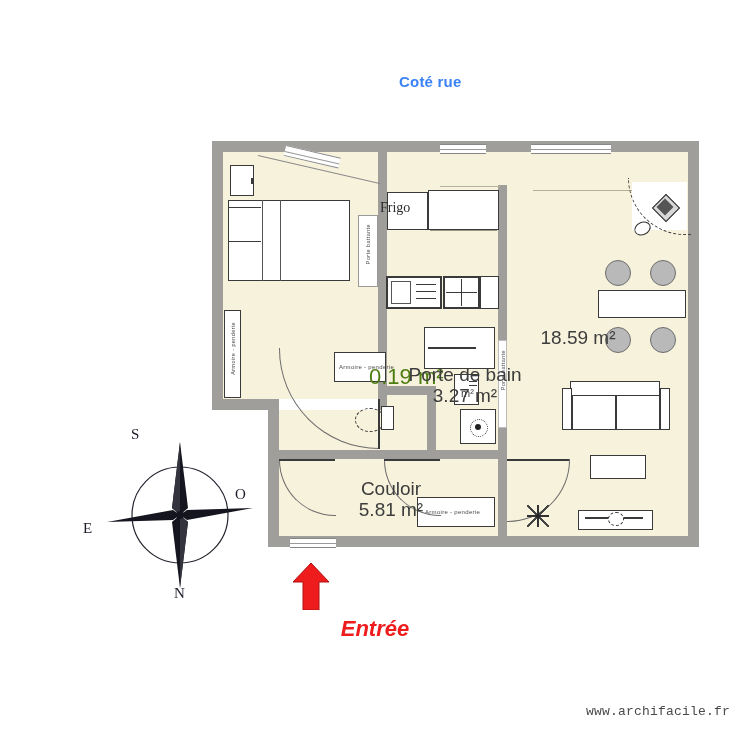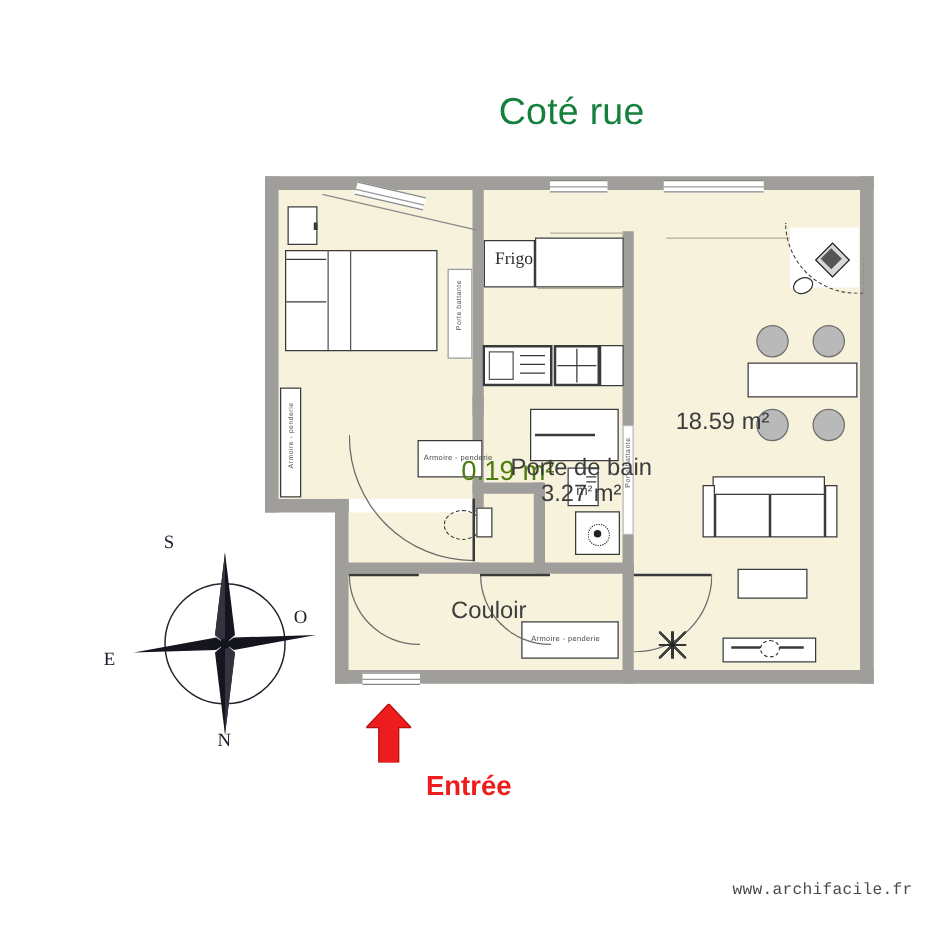--- a/index.html
+++ b/index.html
@@ -5,26 +5,27 @@
   html,body{margin:0;padding:0;}
   body{
     width:750px;height:750px;background:#ffffff;
     font-family:"Liberation Sans",sans-serif;
     position:relative;overflow:hidden;
   }
   #stage{position:absolute;left:0;top:0;width:750px;height:750px;}
 
   
   .red-title{
-    position:absolute;color:#15803d;font-size:30px;font-weight:normal;
+    position:absolute;color:#3b82f6;font-size:15px;font-weight:bold;
     letter-spacing:0.2px;white-space:nowrap;
   }
   .entree-block{
     position:absolute;left:0;top:615px;width:750px;text-align:center;
     pointer-events:none;
+    font-style:italic;
   }
   .entree-line{
     color:#ee1c1c;font-size:22px;font-weight:bold;line-height:27px;
     display:block;
   }
   .watermark{
     position:absolute;right:20px;top:704px;color:#4a4a4a;font-size:13px;
     letter-spacing:.2px;
     font-family:Liberation Mono, monospace;
   }
@@ -124,21 +125,21 @@
   <div class="line" style="left:378px;top:399px;width:2px;height:50px;background:#3a3a3a;"></div>
 
   <div class="fx-thin" style="left:358px;top:215px;width:20px;height:72px;background:#fff;border:1px solid #999;"></div>
   <div class="vlabel" style="left:365px;top:224px;">Porte battante</div>
 
   <div class="fx" style="left:334px;top:352px;width:52px;height:30px;"></div>
   <div class="hlabel" style="left:339px;top:364px;">Armoire - penderie</div>
   <div class="tiny-area" style="left:369px;top:364px;">0.19 m²</div>
 
   <div class="fx" style="left:387px;top:192px;width:41px;height:38px;"></div>
-  <div class="frigo-txt" style="left:396px;top:200px;">Frigo</div>
+  <div class="frigo-txt" style="left:380px;top:200px;">Frigo</div>
   <div class="fx" style="left:428px;top:190px;width:71px;height:40px;"></div>
   <div class="line" style="left:430px;top:230px;width:67px;height:1px;background:#9a957f;"></div>
 
   <div class="fx" style="left:386px;top:276px;width:56px;height:33px;border-width:2px;"></div>
   <div class="fx-thin" style="left:391px;top:281px;width:20px;height:23px;"></div>
   <div class="line" style="left:416px;top:284px;width:20px;height:1px;"></div>
   <div class="line" style="left:416px;top:291px;width:20px;height:1px;"></div>
   <div class="line" style="left:416px;top:298px;width:20px;height:1px;"></div>
 
   <div class="fx" style="left:443px;top:276px;width:37px;height:33px;border-width:2px;"></div>
@@ -213,20 +214,21 @@
 
   <div class="room-label" style="left:365px;top:364px;width:200px;">
     <span class="room-name">Porte de bain</span>
     <span class="room-area">3.27 m²</span>
   </div>
   <div class="tiny-area2" style="left:461px;top:387px;">m²</div>
 
 
   <div class="room-label" style="left:291px;top:478px;width:200px;">
     <span class="room-name">Couloir</span>
+    <span class="room-area">5.81 m²</span>
   </div>
 
   <div class="compass" style="left:95px;top:430px;width:170px;height:170px;">
     <svg width="170" height="170" viewBox="0 0 170 170">
       <circle cx="85" cy="85" r="48" fill="none" stroke="#23232f" stroke-width="1.2"></circle>
 
       <polygon points="85,85 41,41 85,85 85,85" fill="none"></polygon>
       <polygon points="85,85 30,30 63,63" fill="#7e7e8c" opacity="0.85"></polygon>
       <polygon points="85,85 140,140 107,107" fill="#7e7e8c" opacity="0.85"></polygon>
       <polygon points="85,85 140,30 107,63" fill="#7e7e8c" opacity="0.85"></polygon>

